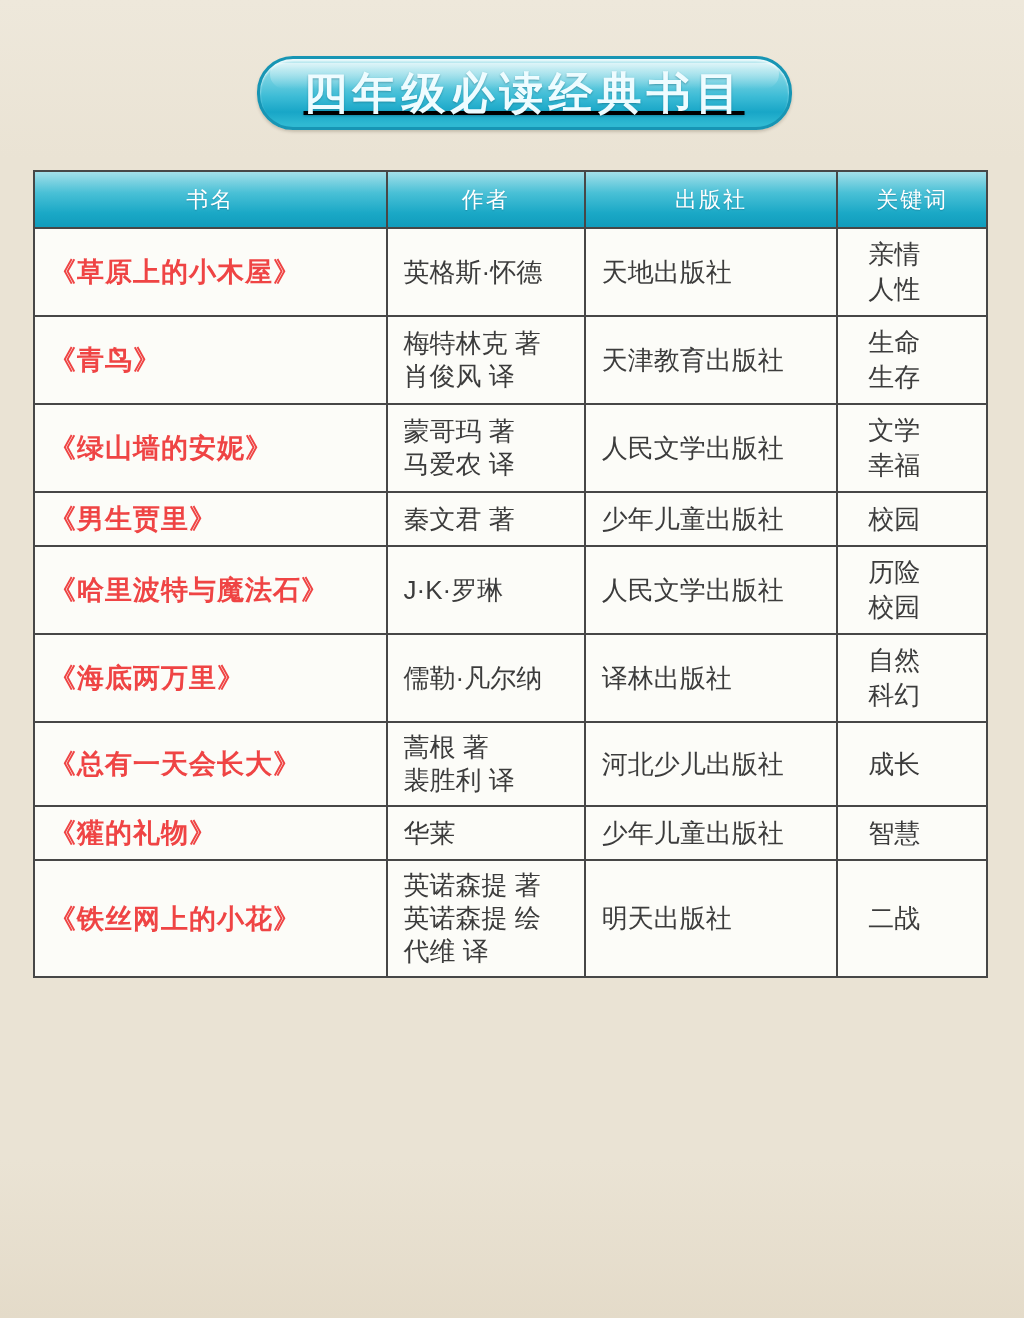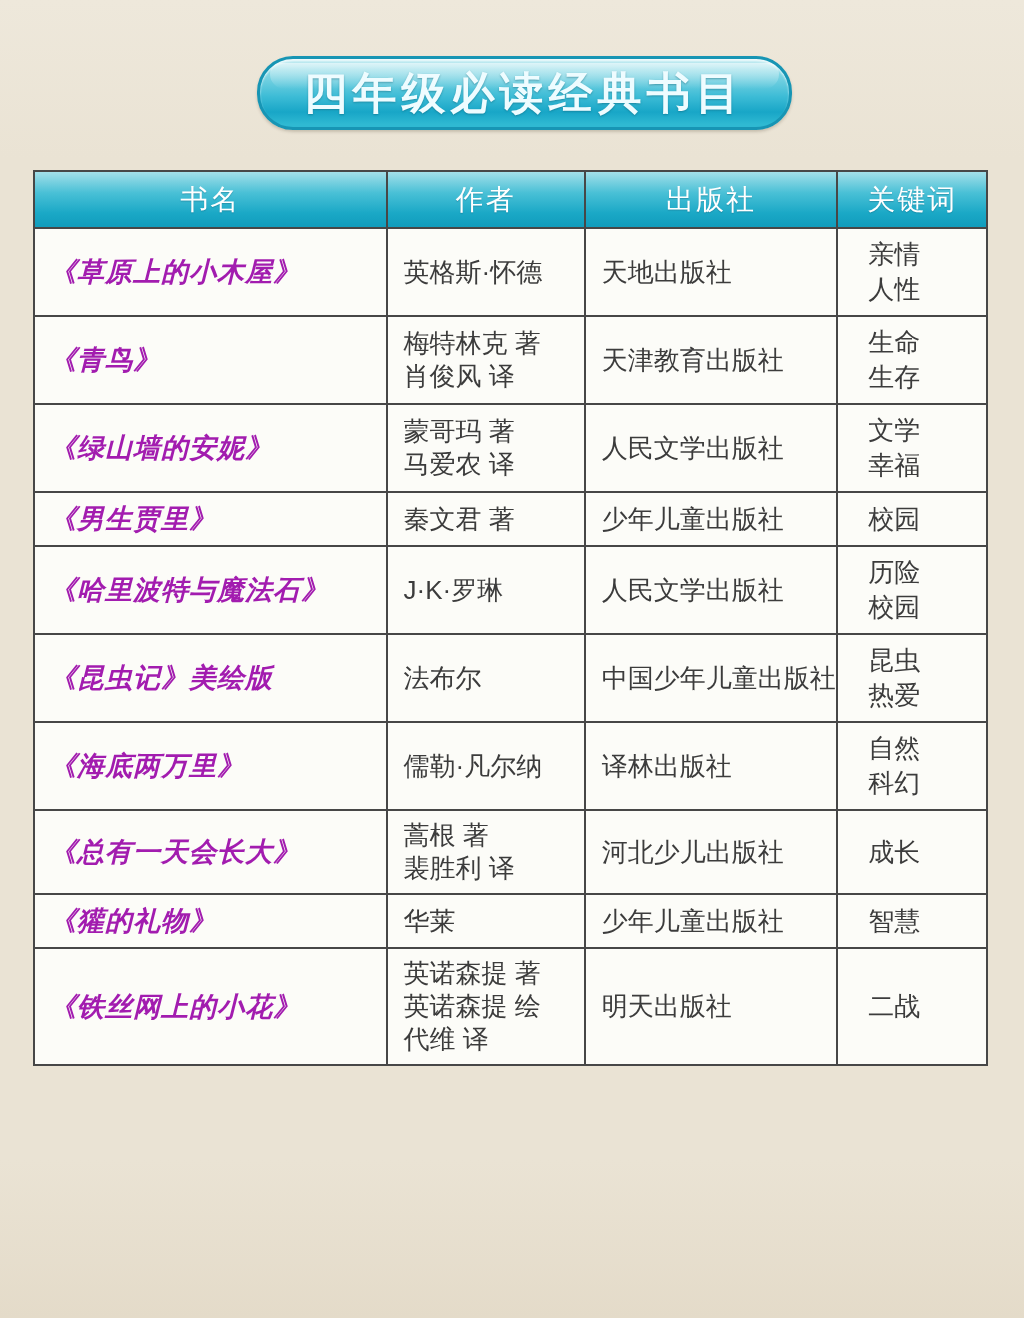--- a/index.html
+++ b/index.html
@@ -21,20 +21,21 @@
   .title-pill{
     position:relative;
     margin-left:24px;
     height:68px;
     padding:0 44px;
     display:flex;align-items:center;justify-content:center;
     border-radius:36px;
     background:linear-gradient(180deg,#cdeff4 0%,#8fdbe7 16%,#3dbcd6 55%,#18a6c7 78%,#2fb9d2 96%);
     border:3px solid #1795b4;
     box-shadow:0 2px 3px rgba(90,80,60,.25), inset 0 2px 2px rgba(255,255,255,.7);
+    text-decoration:underline;
   }
   .title-pill::before{
     content:"";
     position:absolute;left:10px;right:10px;top:4px;height:26px;
     border-radius:22px 22px 30px 30px;
     background:linear-gradient(180deg,rgba(255,255,255,.55),rgba(255,255,255,0));
     pointer-events:none;
   }
   .title-text{
     position:relative;
@@ -54,40 +55,39 @@
     width:100%;
     border-collapse:collapse;
     background:#fcfcf8;
     table-layout:fixed;
   }
   table,th,td{border:2px solid #474747;}
   th{
     height:53px;
     background:linear-gradient(180deg,#a3dfe9 0%,#49c0d6 38%,#1aa8c6 75%,#119cbc 100%);
     color:#ffffff;
-    font-size:28px;
+    font-size:22px;
     font-weight:normal;
     letter-spacing:2px;
     text-shadow:0 1px 1px rgba(20,100,125,.4);
   }
   td{
     vertical-align:middle;
     font-size:26px;
     color:#3c3c3c;
     padding:8px 6px 8px 16px;
     min-height:55px;
   }
   td.c-book{padding-left:14px;}
   tr{height:38px;}
   .book{
-    color:#a21caf;
+    color:#ef4444;
     font-weight:bold;
     font-size:27px;
     letter-spacing:1px;
-    font-style:italic;
   }
   .au-line{line-height:33px;white-space:nowrap;}
   .c-pub{white-space:nowrap;letter-spacing:0;}
   .c-kw{padding-left:30px;}
   .kw{display:inline-block;margin-right:28px;white-space:nowrap;}
   .kw:last-child{margin-right:0;}
 </style>
 </head>
 <body>
 
@@ -168,30 +168,20 @@
     <td class="c-book">
       <span class="book">《哈里波特与魔法石》</span>
     </td>
     <td class="c-author">
               <div class="au-line">J·K·罗琳</div>
             </td>
     <td class="c-pub">人民文学出版社</td>
     <td class="c-kw"><span class="kw">历险</span><span class="kw">校园</span></td>
   </tr>
 
-  <tr>
-    <td class="c-book">
-      <span class="book">《昆虫记》美绘版</span>
-    </td>
-    <td class="c-author">
-              <div class="au-line">法布尔</div>
-            </td>
-    <td class="c-pub">中国少年儿童出版社</td>
-    <td class="c-kw"><span class="kw">昆虫</span><span class="kw">热爱</span></td>
-  </tr>
 
   <tr>
     <td class="c-book">
       <span class="book">《海底两万里》</span>
     </td>
     <td class="c-author">
               <div class="au-line">儒勒·凡尔纳</div>
             </td>
     <td class="c-pub">译林出版社</td>
     <td class="c-kw"><span class="kw">自然</span><span class="kw">科幻</span></td>

